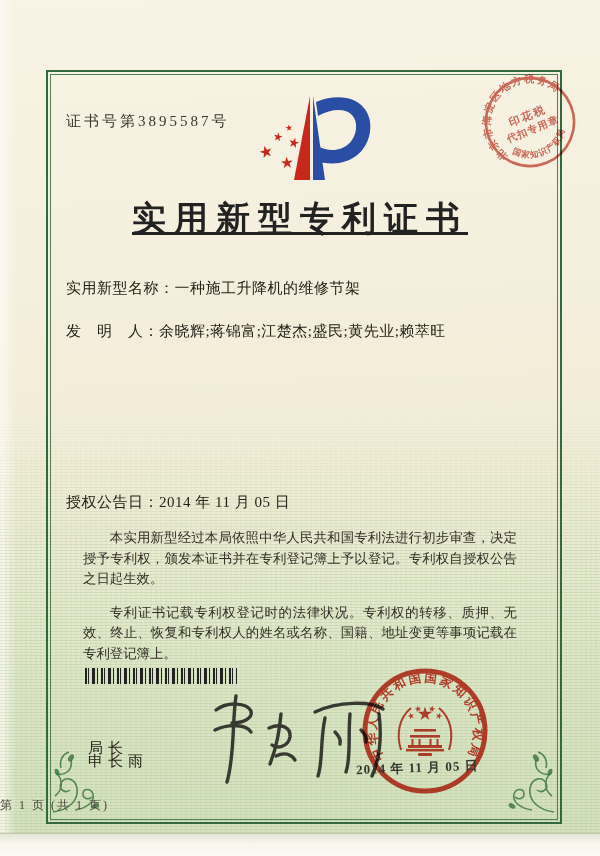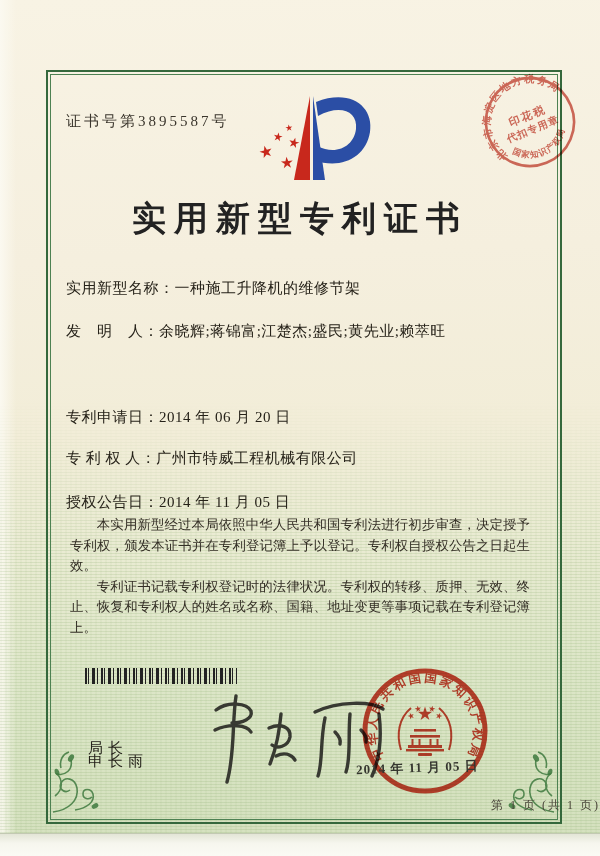--- a/index.html
+++ b/index.html
@@ -15,41 +15,41 @@
     background:repeating-linear-gradient(0deg,rgba(118,158,88,0.16) 0 1px,rgba(255,255,255,0) 1px 3px),
                repeating-linear-gradient(90deg,rgba(118,158,88,0.05) 0 2px,rgba(255,255,255,0) 2px 5px);
     -webkit-mask-image:linear-gradient(180deg,transparent 0,#000 35%,#000 100%);
     mask-image:linear-gradient(180deg,transparent 0,#000 35%,#000 100%);}
   .frame{position:absolute;left:46px;top:70px;width:512px;height:750px;
     border:2px solid #35683c;}
   .frame-inner{position:absolute;left:2px;top:2px;right:2px;bottom:2px;border:1px solid #4d8152;}
   .cert-number{position:absolute;left:66px;top:112px;font-size:15px;letter-spacing:3px;color:#3a352c;text-align:right;}
   .logo{position:absolute;left:238px;top:86px;}
   .title{position:absolute;left:0;width:600px;top:196px;text-align:center;
-    font-size:34px;font-weight:600;letter-spacing:8px;color:#222;}
+    font-size:34px;font-weight:600;letter-spacing:8px;color:#222;text-decoration:underline;}
   .field{position:absolute;left:66px;font-size:15px;color:#262219;letter-spacing:0.5px;white-space:nowrap;}
   .field .lab{color:#262219;}
   .field .val{color:#262219;}
   .f0{top:279px}.f1{top:322px}.f2{top:364px}.f3{top:408px}.f4{top:449px}.f5{top:493px}
   .paras{position:absolute;left:70px;top:515px;width:460px;font-size:13.4px;line-height:20.6px;
     color:#332e25;text-align:justify;}
-  .paras p{margin:0;text-indent:2em;}
+  .paras p{margin:13px;text-indent:2em;}
   .barcode{position:absolute;left:85px;top:668px;width:152px;height:16px;
     background:repeating-linear-gradient(90deg,#222 0 2px,transparent 2px 3px,#222 3px 4px,transparent 4px 7px,#222 7px 10px,transparent 10px 12px,#222 12px 13px,transparent 13px 16px);}
   .signer-title{position:absolute;left:88px;top:719px;font-size:15px;letter-spacing:5px;color:#24211a;margin-top:20px;}
   .signer-name{position:absolute;left:88px;top:752px;font-size:15px;letter-spacing:5px;color:#24211a;font-family:Liberation Serif, serif;}
   .signature{position:absolute;left:192px;top:682px;}
   .seal{position:absolute;left:352px;top:658px;mix-blend-mode:multiply;}
   .seal-date{position:absolute;left:356px;top:759px;font-size:13px;color:#35362f;
     letter-spacing:1px;transform:rotate(-2deg);font-weight:600;white-space:nowrap;}
   .tax-stamp{position:absolute;left:470px;top:62px;mix-blend-mode:multiply;}
   .flourish{position:absolute;}
   .flourish.bl{left:49px;top:746px;}
   .flourish.br{left:494px;top:746px;transform:scaleX(-1);}
-  .footer{position:absolute;left:0;width:600px;top:797px;text-align:right;
+  .footer{position:absolute;left:0;width:600px;top:797px;text-align:left;
     font-size:12px;letter-spacing:2px;color:#4a463a;}
   svg text{font-family:"Liberation Serif","DejaVu Serif",serif;}
 </style>
 </head>
 <body>
 
 <div class="page">
 
   <div class="edge-left"></div>
   <div class="guilloche"></div>
@@ -77,26 +77,20 @@
     </g>
   </svg>
 
   <div class="title">实用新型专利证书</div>
 
   <div class="field f1">
     <span class="lab">发　明　人：</span><span class="val">余晓辉;蒋锦富;江楚杰;盛民;黄先业;赖萃旺</span>
   </div>
   <div class="field f0">
     <span class="lab">实用新型名称：</span><span class="val">一种施工升降机的维修节架</span>
-  </div>
-  <div class="field f3">
-    <span class="lab">专利申请日：</span><span class="val">2014 年 06 月 20 日</span>
-  </div>
-  <div class="field f4">
-    <span class="lab">专 利 权 人：</span><span class="val">广州市特威工程机械有限公司</span>
   </div>
   <div class="field f5">
     <span class="lab">授权公告日：</span><span class="val">2014 年 11 月 05 日</span>
   </div>
 
   <div class="paras">
     <p>本实用新型经过本局依照中华人民共和国专利法进行初步审查，决定授予专利权，颁发本证书并在专利登记簿上予以登记。专利权自授权公告之日起生效。</p>
     <p>专利证书记载专利权登记时的法律状况。专利权的转移、质押、无效、终止、恢复和专利权人的姓名或名称、国籍、地址变更等事项记载在专利登记簿上。</p>
   </div>
 

